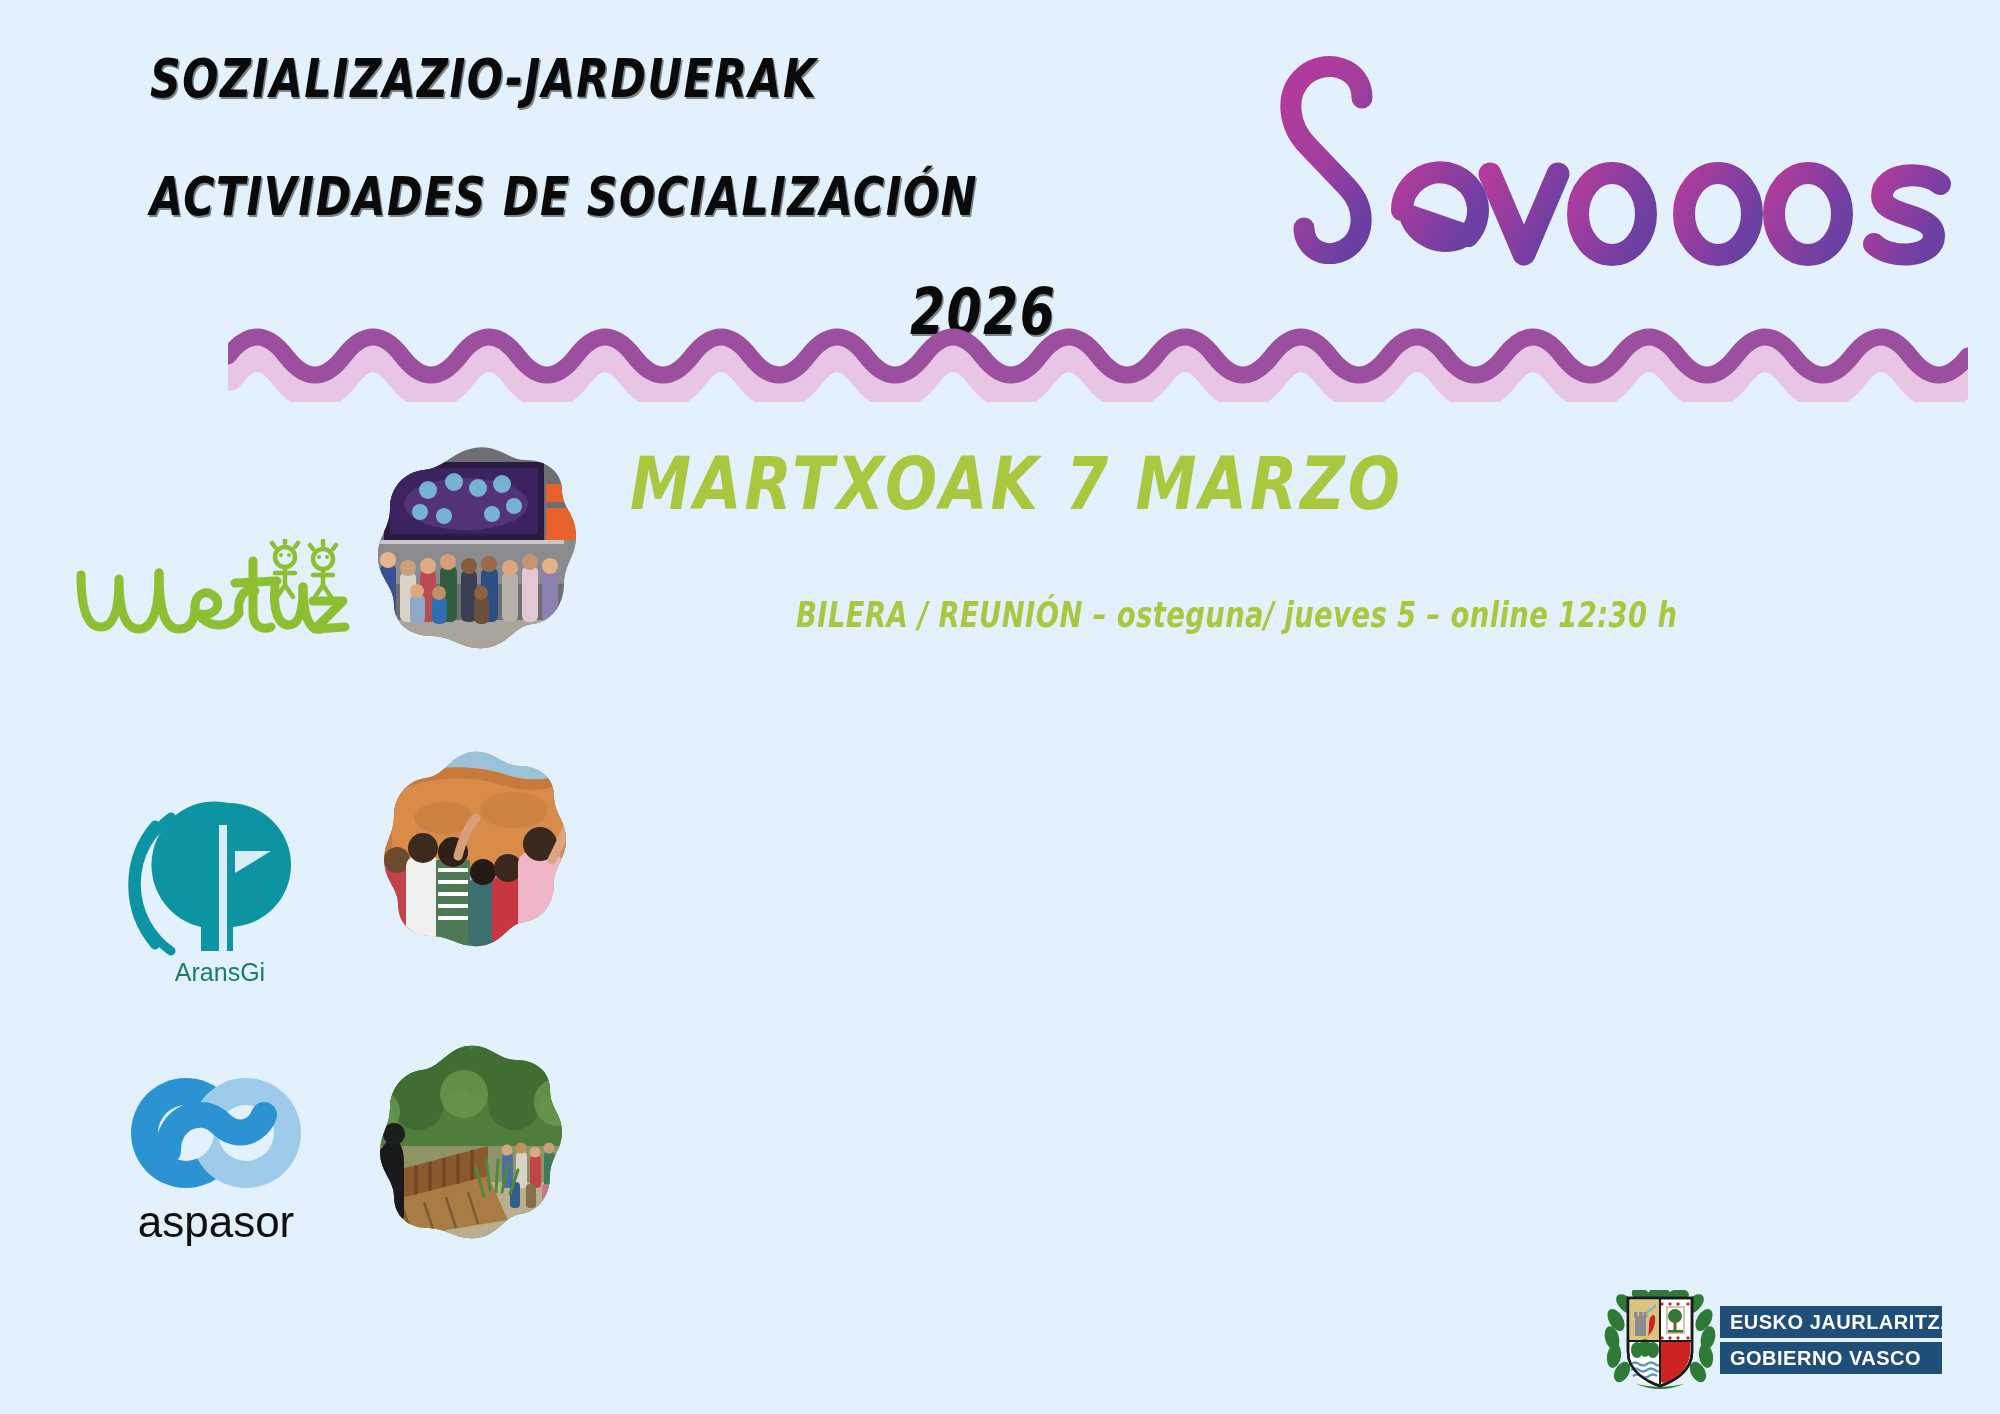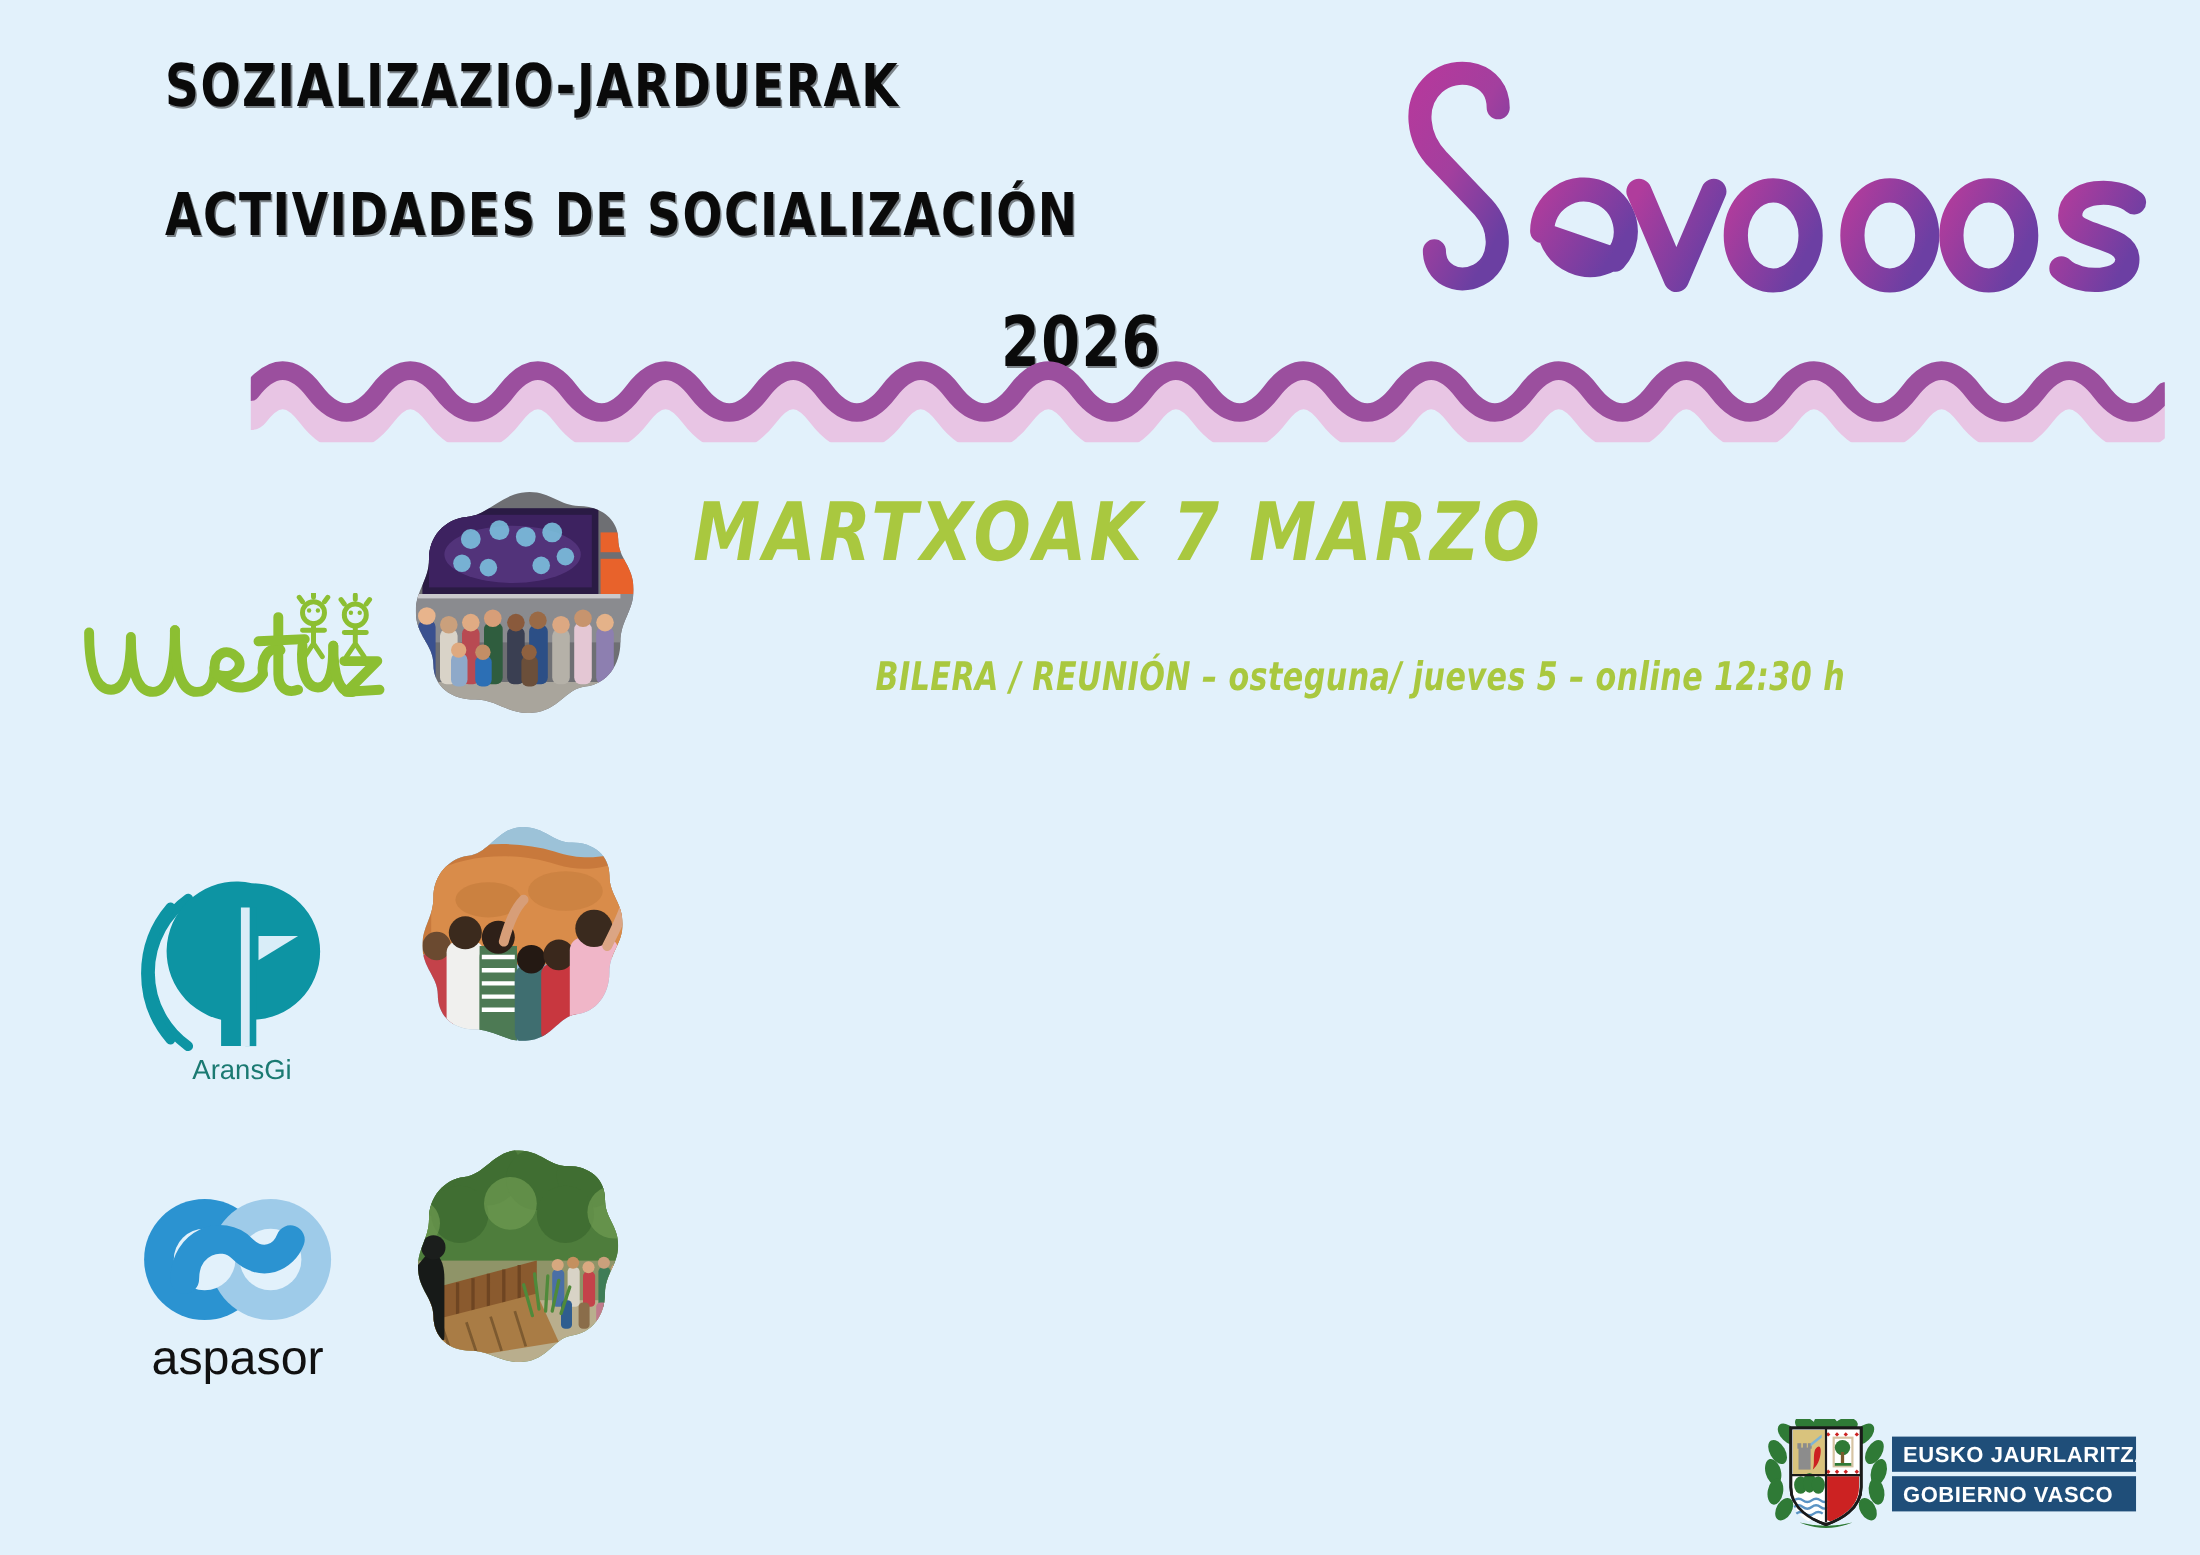--- a/index.html
+++ b/index.html
@@ -23,20 +23,21 @@
     background: #e2f1fb;
     overflow: hidden;
   }
 
   
   .header-text {
     position: absolute;
     left: 150px;
     top: 38px;
     width: 1050px;
+    font-style: italic;
   }
 
   .title-line {
     font-family: "DejaVu Sans", sans-serif;
     font-weight: 700;
     color: #0a0a0a;
     letter-spacing: 1.5px;
     line-height: 1.0;
     transform: scaleY(1.22) scaleX(0.97);
     transform-origin: left top;
@@ -148,21 +149,21 @@
 
   
   .row-1 .row-logo   { top: 22px; }
   .row-1 .row-photo  { top: -8px; left: 366px; width: 216px; height: 210px; }
   .row-1 .row-text   { top: -4px; font-style: italic; }
 
   .row-2 .row-logo   { top: 24px; left: 70px; }
   .row-2 .row-photo  { top: 6px; left: 374px; width: 196px; height: 204px; }
   .row-2 .row-text   { top: 12px; }
 
-  .row-3 .row-logo   { top: 16px; left: 66px; text-align: right; }
+  .row-3 .row-logo   { top: 4px; left: 66px; text-align: right; }
   .row-3 .row-photo  { top: 10px; left: 368px; width: 200px; height: 200px; }
   .row-3 .row-text   { top: 14px; }
 
   
   .gov-logo {
     position: absolute;
     right: 58px;
     bottom: 22px;
     width: 340px;
     height: 102px;

